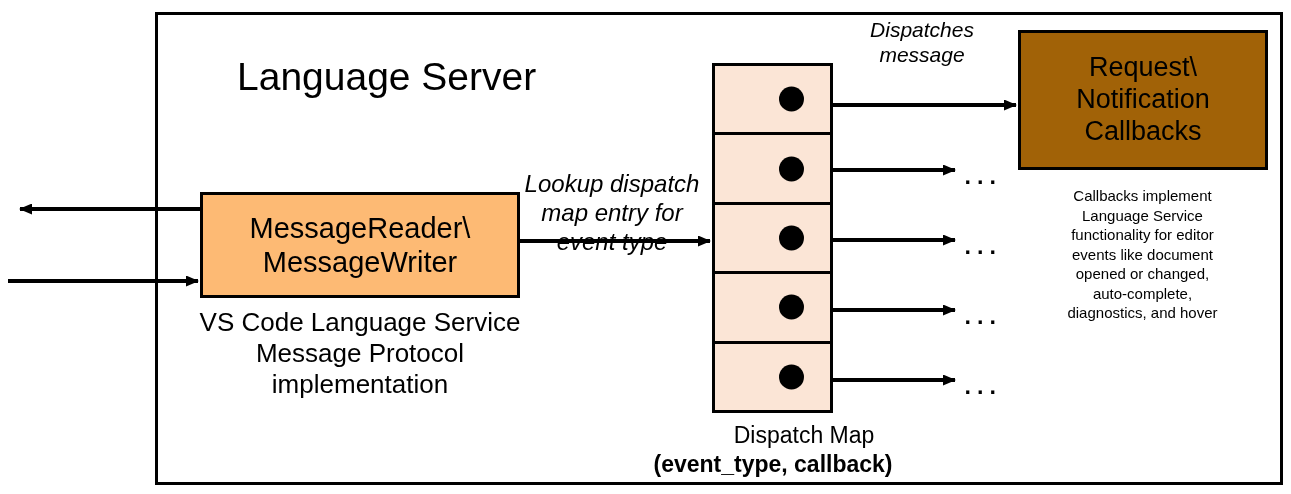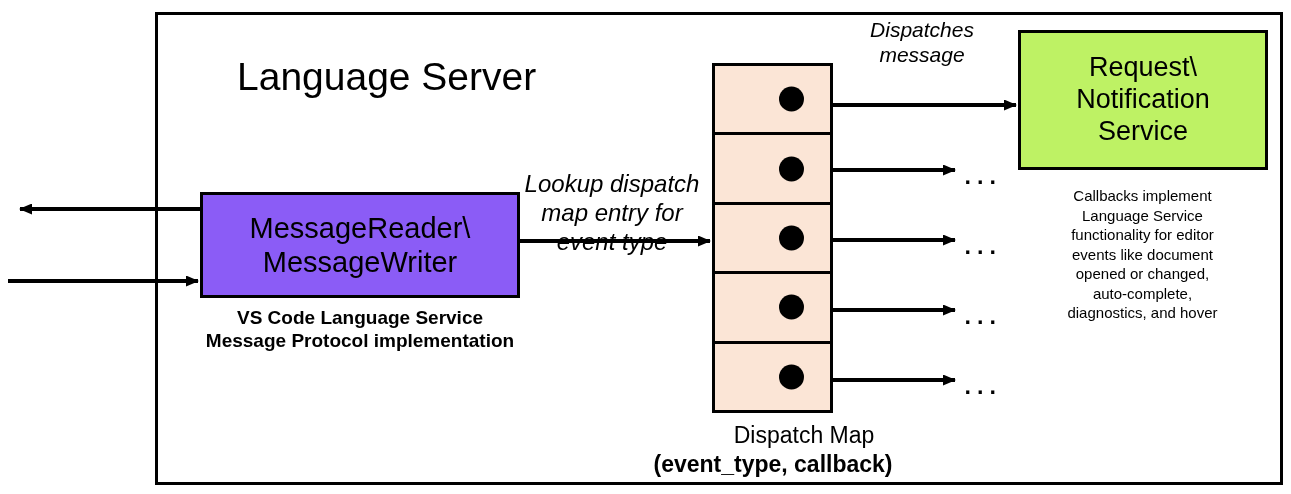--- a/index.html
+++ b/index.html
@@ -133,26 +133,26 @@
   </svg>
 
 
   <div class="txt ital" style="left:512px; top:170px; width:200px; font-size:24px;">Lookup dispatch
 map entry for
 event type</div>
 
   <div class="txt ital" style="left:832px; top:17px; width:180px; font-size:21px;">Dispatches
 message</div>
 
-  <div class="node" style="left:200px; top:192px; width:320px; height:106px; background:#8b5cf6; font-size:29px;">
+  <div class="node" style="left:200px; top:192px; width:320px; height:106px; background:#fdba74; font-size:29px;">
     <span>MessageReader\</span>
     <span>MessageWriter</span>
   </div>
 
-  <div class="txt" style="left:195px; top:307px; width:330px; font-size:19px;font-weight:bold;">VS Code Language Service
+  <div class="txt" style="left:195px; top:307px; width:330px; font-size:26px;">VS Code Language Service
 Message Protocol implementation</div>
 
   <div class="map-col" style="left:712px; top:63px; width:121px; height:350px;">
     <div class="map-cell" style="background:#fbe5d6;">
       <span class="dot"></span>
     </div>
     <div class="map-cell" style="background:#fbe5d6;">
       <span class="dot"></span>
     </div>
     <div class="map-cell" style="background:#fbe5d6;">
@@ -167,24 +167,24 @@
   </div>
 
   <div class="txt" style="left:679px; top:422px; width:250px; font-size:23px;">Dispatch Map</div>
   <div class="txt" style="left:648px; top:451px; width:250px; font-size:23px;font-weight:bold;">(event_type, callback)</div>
 
   <div class="ellip" style="left:963px; top:155px;">...</div>
   <div class="ellip" style="left:963px; top:225px;">...</div>
   <div class="ellip" style="left:963px; top:295px;">...</div>
   <div class="ellip" style="left:963px; top:365px;">...</div>
 
-  <div class="node" style="left:1018px; top:30px; width:250px; height:140px; background:#bef264; font-size:27px;">
+  <div class="node" style="left:1018px; top:30px; width:250px; height:140px; background:#a16207; font-size:27px;">
     <span>Request\</span>
     <span>Notification</span>
-    <span>Service</span>
+    <span>Callbacks</span>
   </div>
 
   <div class="txt" style="left:1000px; top:186px; width:285px; font-size:15px; line-height:1.3;">Callbacks implement
 Language Service
 functionality for editor
 events like document
 opened or changed,
 auto-complete,
 diagnostics, and hover</div>
 

